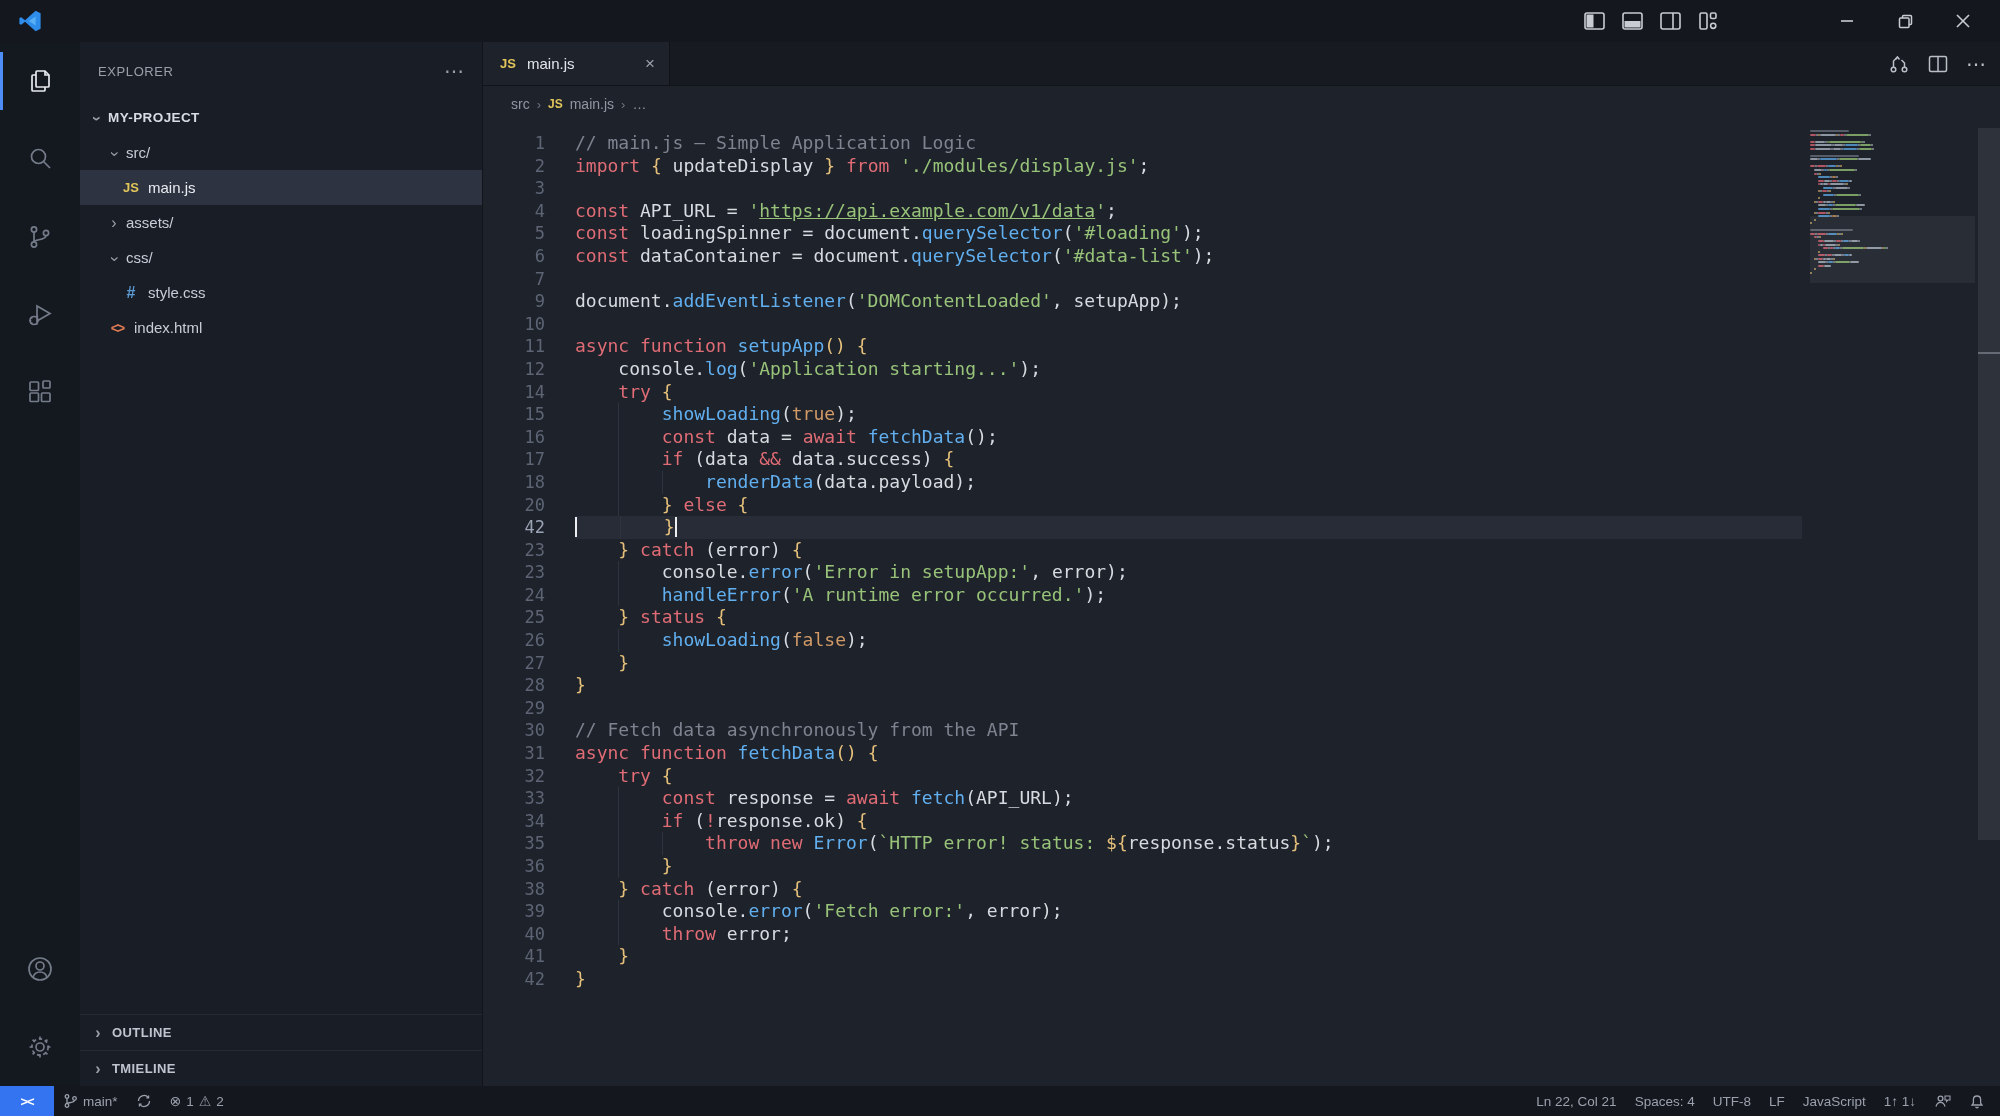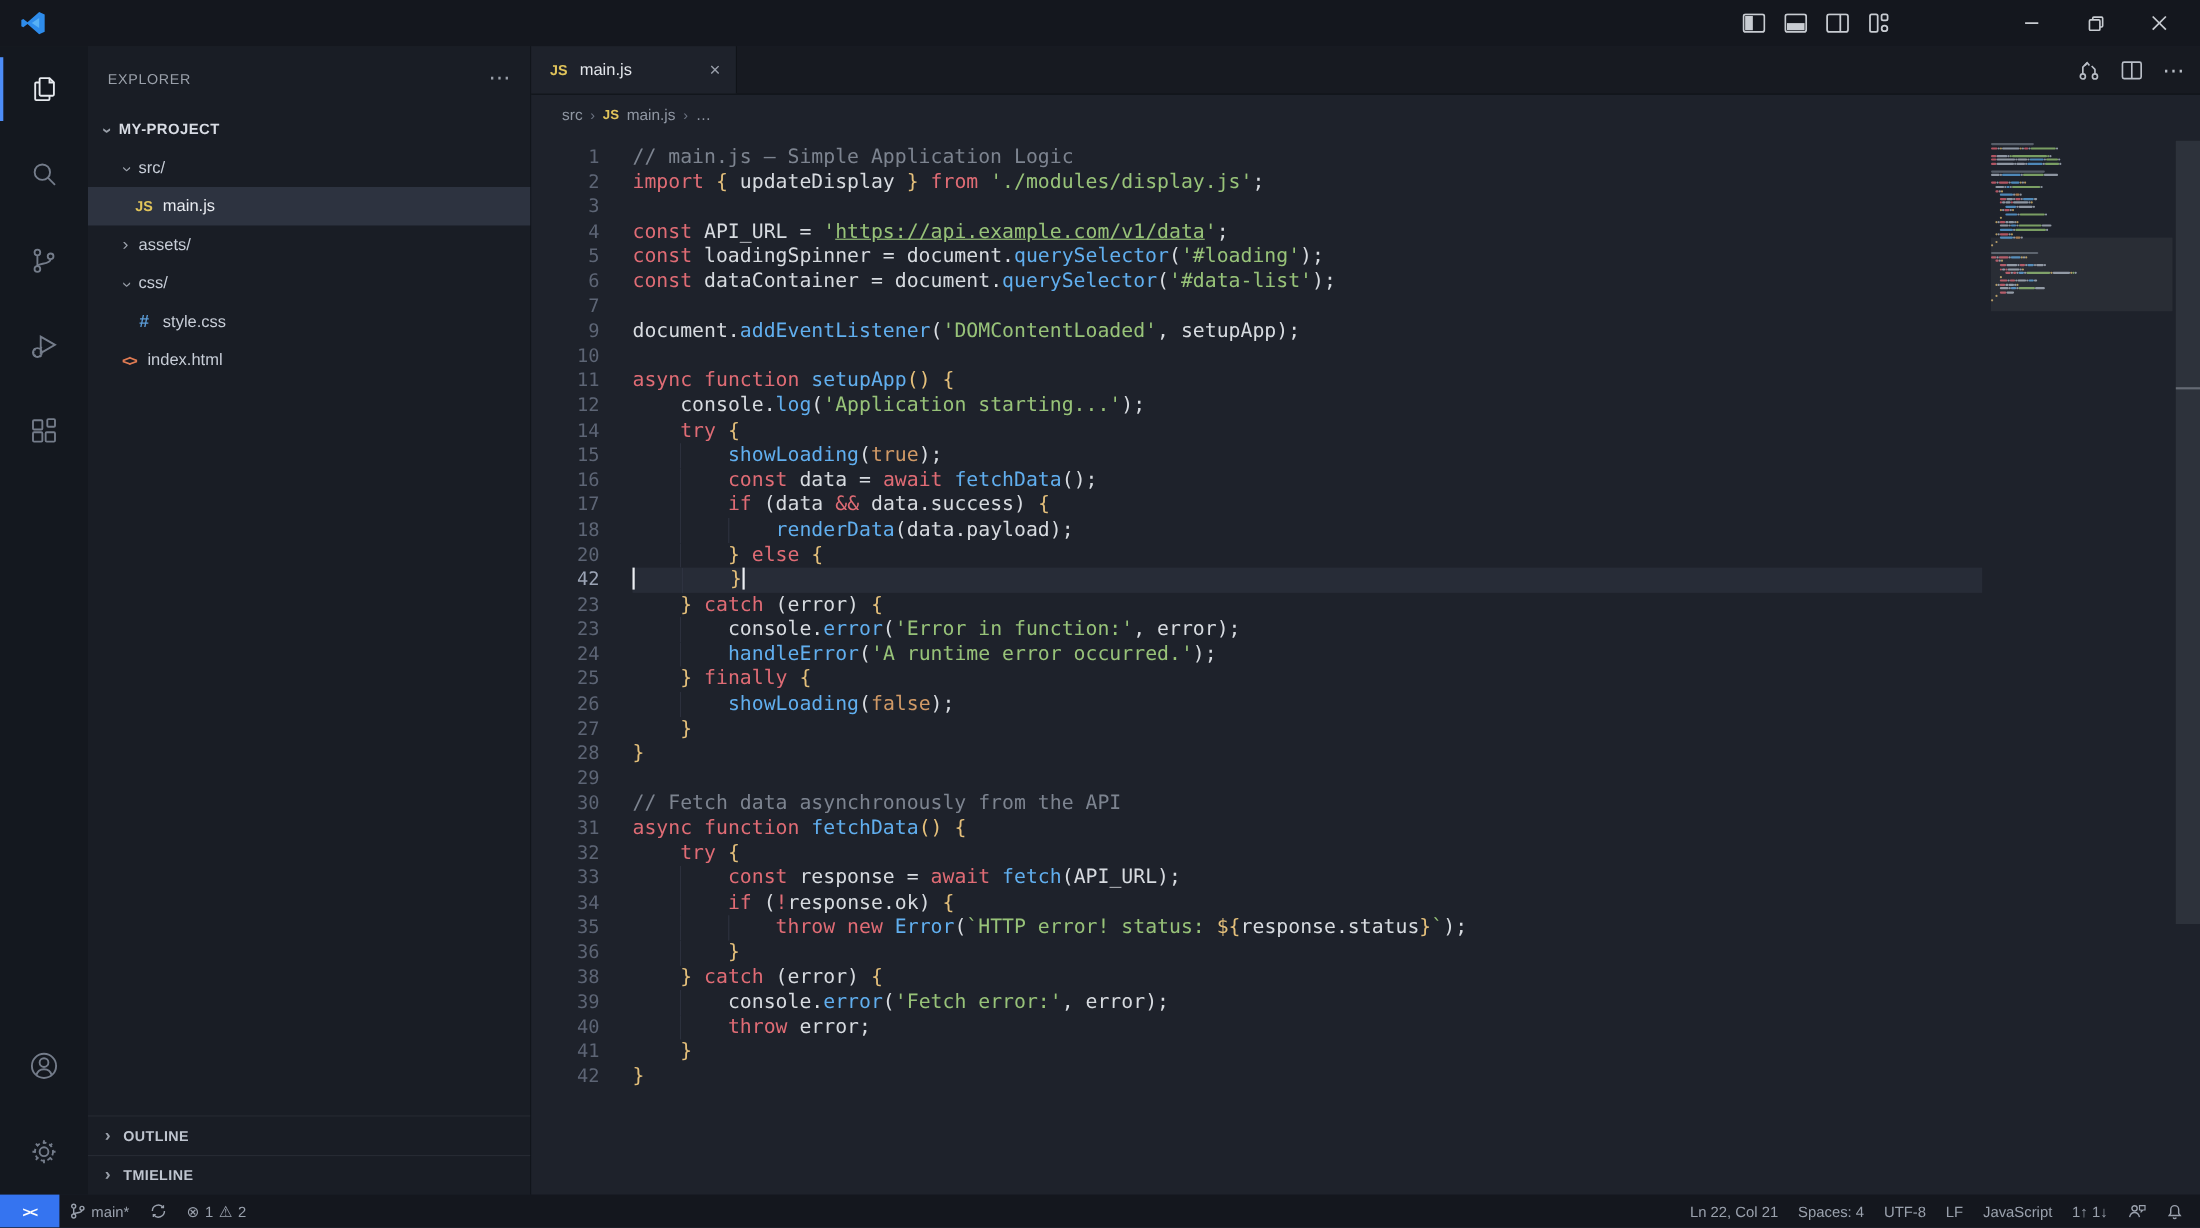--- a/index.html
+++ b/index.html
@@ -304,23 +304,23 @@
         <div class="cl"><span class="ln">11</span><span class="lc"><span class="tk-k">async</span><span class="tk-d"> </span><span class="tk-k">function</span><span class="tk-d"> </span><span class="tk-f">setupApp</span><span class="tk-b">()</span><span class="tk-d"> </span><span class="tk-b">{</span></span></div>
         <div class="cl"><span class="ln">12</span><span class="lc"><span class="ind">    </span><span class="tk-d">console</span><span class="tk-d">.</span><span class="tk-f">log</span><span class="tk-d">(</span><span class="tk-s">'Application starting...'</span><span class="tk-d">);</span></span></div>
         <div class="cl"><span class="ln">14</span><span class="lc"><span class="ind">    </span><span class="tk-k">try</span><span class="tk-d"> </span><span class="tk-b">{</span></span></div>
         <div class="cl"><span class="ln">15</span><span class="lc"><span class="ind">    </span><span class="ind g">    </span><span class="tk-f">showLoading</span><span class="tk-d">(</span><span class="tk-n">true</span><span class="tk-d">);</span></span></div>
         <div class="cl"><span class="ln">16</span><span class="lc"><span class="ind">    </span><span class="ind g">    </span><span class="tk-k">const</span><span class="tk-d"> data </span><span class="tk-d">= </span><span class="tk-k">await</span><span class="tk-d"> </span><span class="tk-f">fetchData</span><span class="tk-d">();</span></span></div>
         <div class="cl"><span class="ln">17</span><span class="lc"><span class="ind">    </span><span class="ind g">    </span><span class="tk-k">if</span><span class="tk-d"> (</span><span class="tk-d">data </span><span class="tk-k">&amp;&amp;</span><span class="tk-d"> data.success</span><span class="tk-d">) </span><span class="tk-b">{</span></span></div>
         <div class="cl"><span class="ln">18</span><span class="lc"><span class="ind">    </span><span class="ind g">    </span><span class="ind g">    </span><span class="tk-f">renderData</span><span class="tk-d">(</span><span class="tk-d">data.payload</span><span class="tk-d">);</span></span></div>
         <div class="cl"><span class="ln">20</span><span class="lc"><span class="ind">    </span><span class="ind g">    </span><span class="tk-b">}</span><span class="tk-d"> </span><span class="tk-k">else</span><span class="tk-d"> </span><span class="tk-b">{</span></span></div>
         <div class="cl current"><div class="hl"></div><span class="ln">42</span><span class="lc"><span class="cursor"></span><span class="ind">    </span><span class="ind g">    </span><span class="tk-b">}</span><span class="cursor"></span></span></div>
         <div class="cl"><span class="ln">23</span><span class="lc"><span class="ind">    </span><span class="tk-b">}</span><span class="tk-d"> </span><span class="tk-k">catch</span><span class="tk-d"> (</span><span class="tk-d">error</span><span class="tk-d">) </span><span class="tk-b">{</span></span></div>
-        <div class="cl"><span class="ln">23</span><span class="lc"><span class="ind">    </span><span class="ind g">    </span><span class="tk-d">console</span><span class="tk-d">.</span><span class="tk-f">error</span><span class="tk-d">(</span><span class="tk-s">'Error in function:'</span><span class="tk-d">, error);</span></span></div>
+        <div class="cl"><span class="ln">23</span><span class="lc"><span class="ind">    </span><span class="ind g">    </span><span class="tk-d">console</span><span class="tk-d">.</span><span class="tk-f">error</span><span class="tk-d">(</span><span class="tk-s">'Error in setupApp:'</span><span class="tk-d">, error);</span></span></div>
         <div class="cl"><span class="ln">24</span><span class="lc"><span class="ind">    </span><span class="ind g">    </span><span class="tk-f">handleError</span><span class="tk-d">(</span><span class="tk-s">'A runtime error occurred.'</span><span class="tk-d">);</span></span></div>
-        <div class="cl"><span class="ln">25</span><span class="lc"><span class="ind">    </span><span class="tk-b">}</span><span class="tk-d"> </span><span class="tk-k">finally</span><span class="tk-d"> </span><span class="tk-b">{</span></span></div>
+        <div class="cl"><span class="ln">25</span><span class="lc"><span class="ind">    </span><span class="tk-b">}</span><span class="tk-d"> </span><span class="tk-k">status</span><span class="tk-d"> </span><span class="tk-b">{</span></span></div>
         <div class="cl"><span class="ln">26</span><span class="lc"><span class="ind">    </span><span class="ind g">    </span><span class="tk-f">showLoading</span><span class="tk-d">(</span><span class="tk-n">false</span><span class="tk-d">);</span></span></div>
         <div class="cl"><span class="ln">27</span><span class="lc"><span class="ind">    </span><span class="tk-b">}</span></span></div>
         <div class="cl"><span class="ln">28</span><span class="lc"><span class="tk-b">}</span></span></div>
         <div class="cl"><span class="ln">29</span><span class="lc"></span></div>
         <div class="cl"><span class="ln">30</span><span class="lc"><span class="tk-c">// Fetch data asynchronously from the API</span></span></div>
         <div class="cl"><span class="ln">31</span><span class="lc"><span class="tk-k">async</span><span class="tk-d"> </span><span class="tk-k">function</span><span class="tk-d"> </span><span class="tk-f">fetchData</span><span class="tk-b">()</span><span class="tk-d"> </span><span class="tk-b">{</span></span></div>
         <div class="cl"><span class="ln">32</span><span class="lc"><span class="ind">    </span><span class="tk-k">try</span><span class="tk-d"> </span><span class="tk-b">{</span></span></div>
         <div class="cl"><span class="ln">33</span><span class="lc"><span class="ind">    </span><span class="ind g">    </span><span class="tk-k">const</span><span class="tk-d"> response </span><span class="tk-d">= </span><span class="tk-k">await</span><span class="tk-d"> </span><span class="tk-f">fetch</span><span class="tk-d">(</span><span class="tk-d">API_URL</span><span class="tk-d">);</span></span></div>
         <div class="cl"><span class="ln">34</span><span class="lc"><span class="ind">    </span><span class="ind g">    </span><span class="tk-k">if</span><span class="tk-d"> (</span><span class="tk-k">!</span><span class="tk-d">response.ok</span><span class="tk-d">) </span><span class="tk-b">{</span></span></div>
         <div class="cl"><span class="ln">35</span><span class="lc"><span class="ind">    </span><span class="ind g">    </span><span class="ind g">    </span><span class="tk-k">throw</span><span class="tk-d"> </span><span class="tk-k">new</span><span class="tk-d"> </span><span class="tk-f">Error</span><span class="tk-d">(</span><span class="tk-s">`HTTP error! status: </span><span class="tk-b">${</span><span class="tk-d">response.status</span><span class="tk-b">}</span><span class="tk-s">`</span><span class="tk-d">);</span></span></div>

